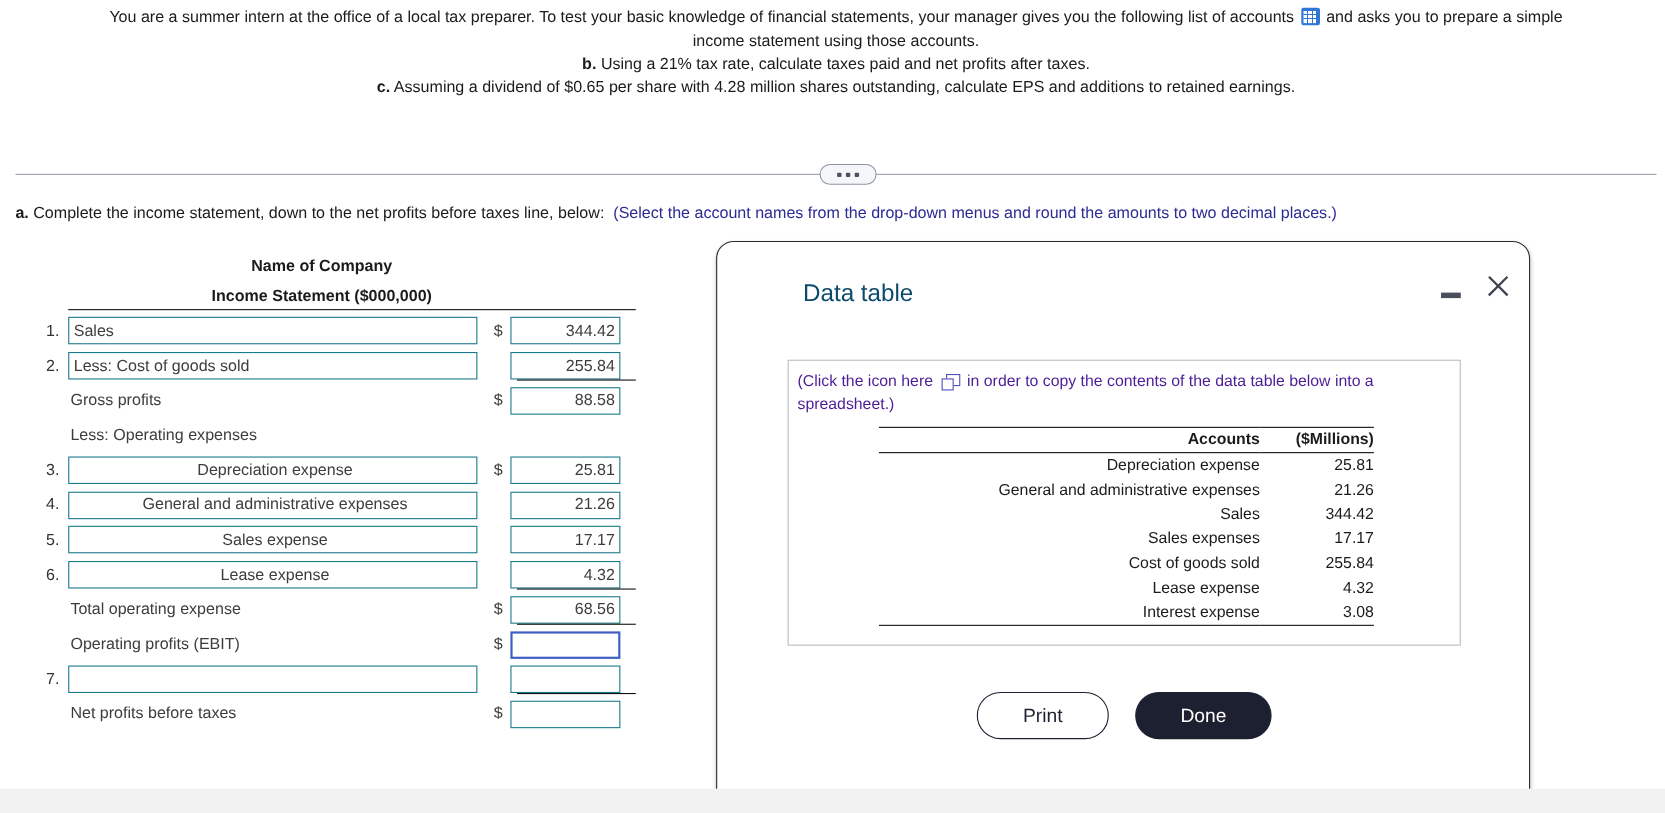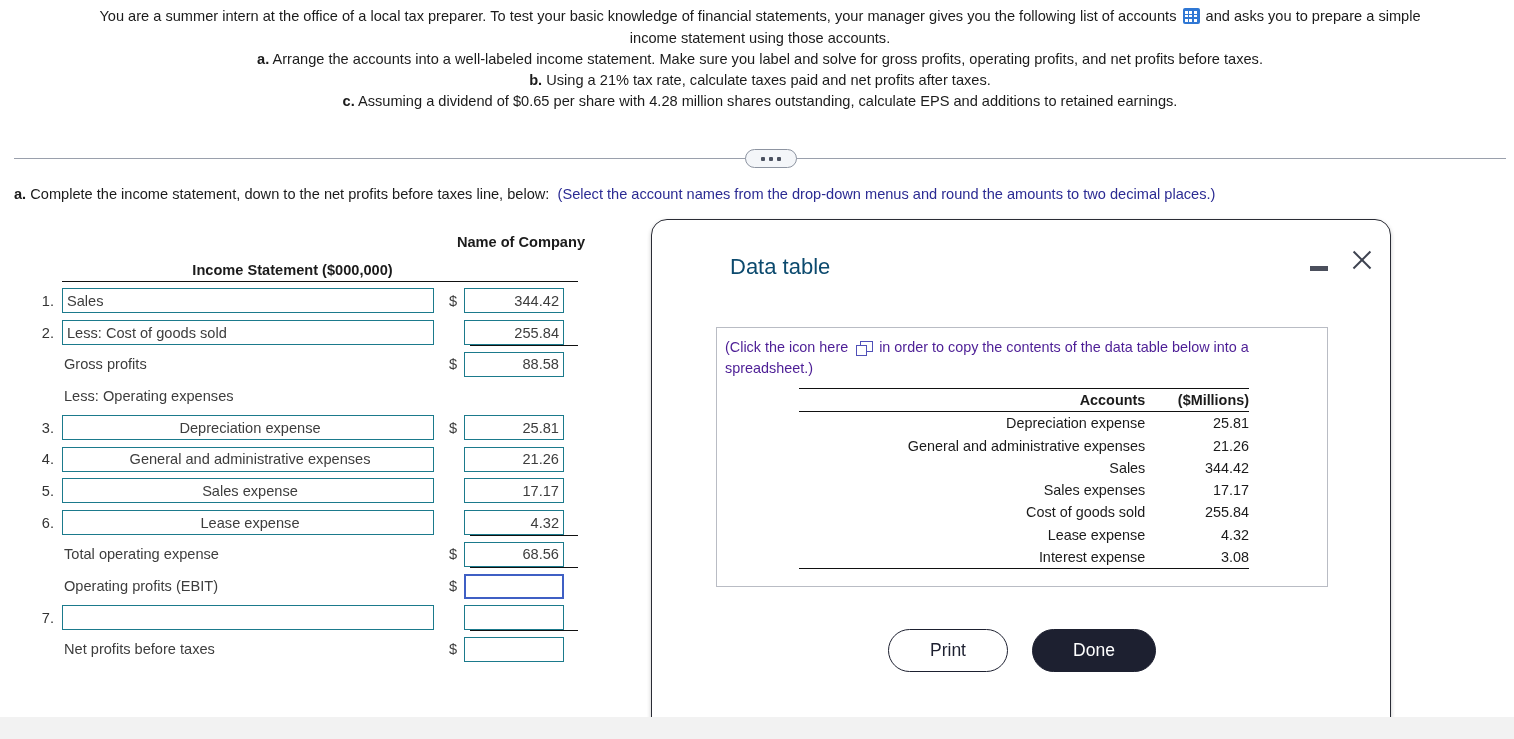--- a/index.html
+++ b/index.html
@@ -104,21 +104,21 @@
     left: 0px; top: 234px;
     width: 620px;
   }
   .stmt-title {
     text-align: center;
     font-size: 14.6px;
     font-weight: bold;
     color: #1b1b1b;
     width: 585px;
   }
-  .stmt-title.t1 { margin-bottom: 12px; text-align: right; }
+  .stmt-title.t1 { margin-bottom: 12px; }
   .stmt-title.t2 { margin-bottom: 7px; }
 
   .rows { position: relative; width: 620px; }
 
   .row {
     position: relative;
     height: 31.7px;
     display: flex;
     align-items: center;
   }
@@ -322,24 +322,20 @@
 <div id="root">
 
   <div class="problem">
     <p class="lead">
       <span>You are a summer intern at the office of a local tax preparer. To test your basic knowledge of financial statements, your manager gives you the following list of accounts</span>
       <span class="grid-icon"></span>
       <span>and asks you to prepare a simple</span>
     </p>
     <p class="sub">income statement using those accounts.</p>
     <p>
-      <span class="bold-letter">a.</span>
-      <span>Arrange the accounts into a well-labeled income statement. Make sure you label and solve for gross profits, operating profits, and net profits before taxes.</span>
-    </p>
-    <p>
       <span class="bold-letter">b.</span>
       <span>Using a 21% tax rate, calculate taxes paid and net profits after taxes.</span>
     </p>
     <p>
       <span class="bold-letter">c.</span>
       <span>Assuming a dividend of $0.65 per share with 4.28 million shares outstanding, calculate EPS and additions to retained earnings.</span>
     </p>
   </div>
 
   <div class="divider-wrap">

